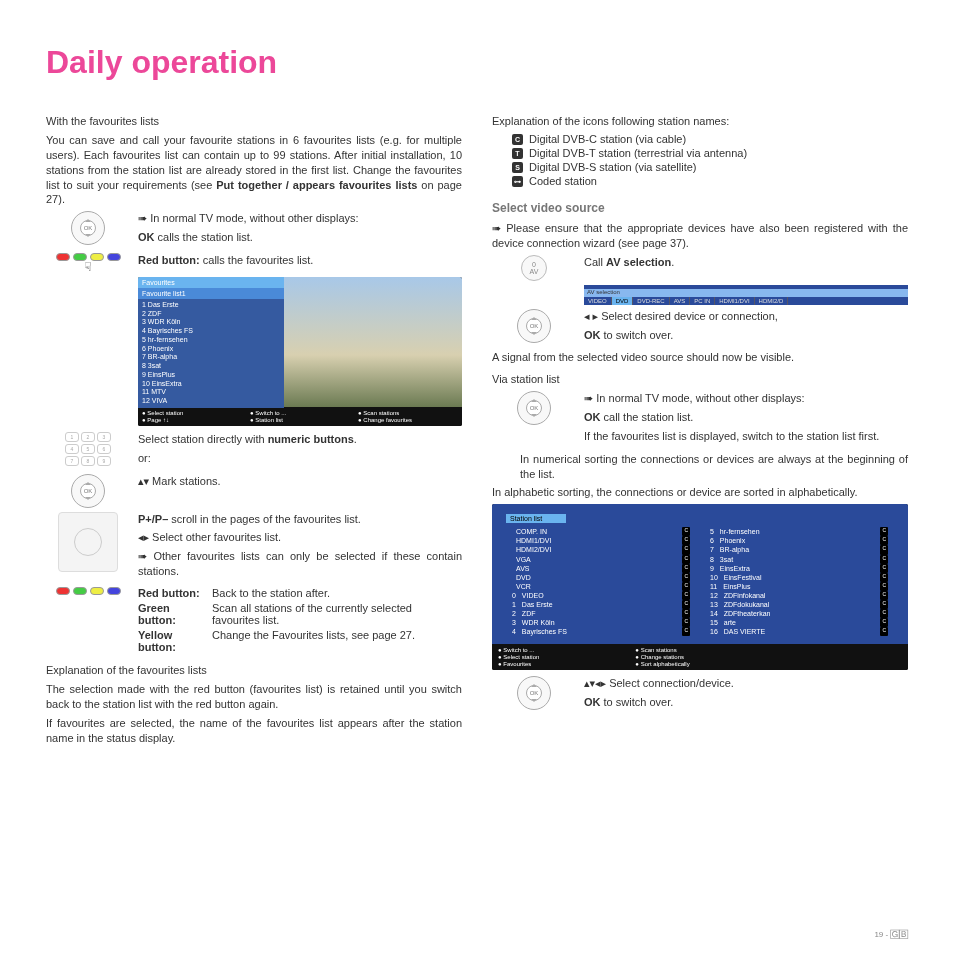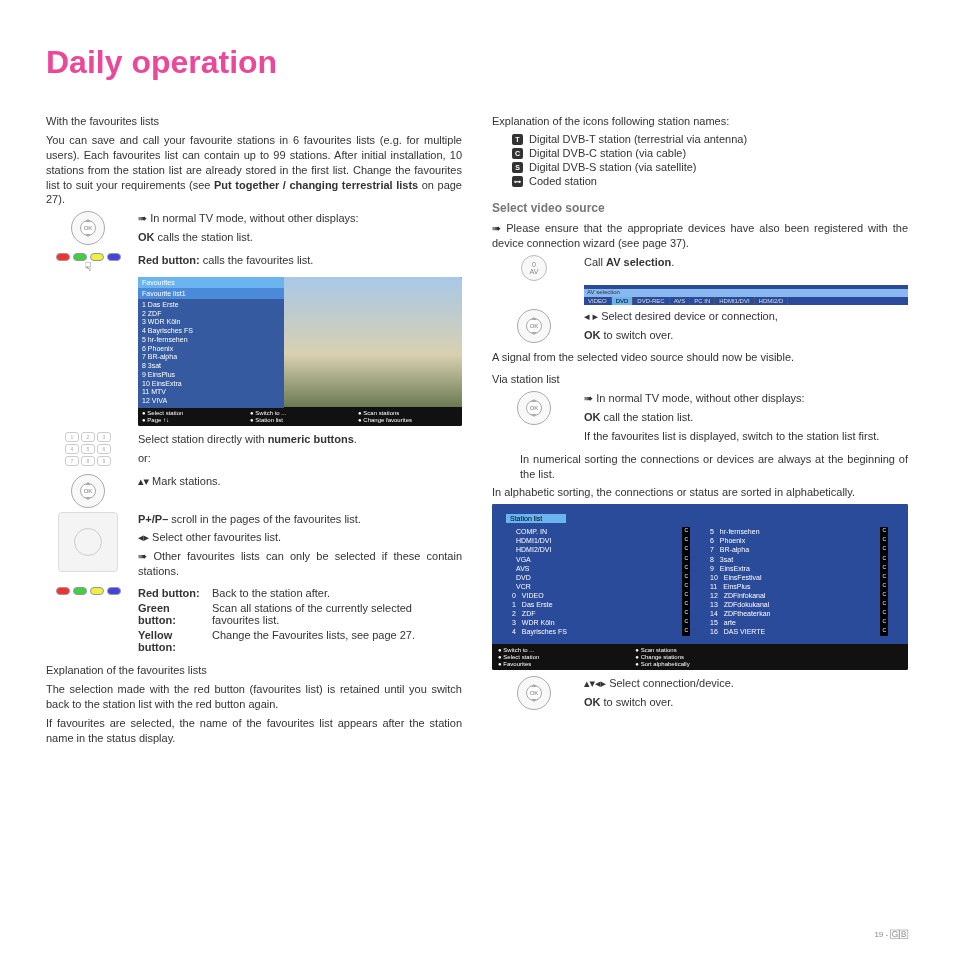--- a/index.html
+++ b/index.html
@@ -95,21 +95,21 @@
 </head>
 <body>
 
 <h1>Daily operation</h1>
 
 <div class="cols">
 
   <div class="col">
     <h2>With the favourites lists</h2>
     <p>
-      <span>You can save and call your favourite stations in 6 favourites lists (e.g. for multiple users). Each favourites list can contain up to 99 stations. After initial installation, 10 stations from the station list are already stored in the first list. Change the favourites list to suit your requirements (see </span><b>Put together / changing terrestrial lists</b><span> on page 27).</span>
+      <span>You can save and call your favourite stations in 6 favourites lists (e.g. for multiple users). Each favourites list can contain up to 99 stations. After initial installation, 10 stations from the station list are already stored in the first list. Change the favourites list to suit your requirements (see </span><b>Put together / appears favourites lists</b><span> on page 27).</span>
     </p>
 
     <div class="row">
       <div class="iconcell">
           <div class="ok-icon">
             <div class="ok-inner"></div>
           </div>
         </div>
       <div>
         <p>➠ <span>In normal TV mode, without other displays:</span></p>
@@ -236,26 +236,26 @@
     </div>
 
     <h2>Explanation of the favourites lists</h2>
     <p>The selection made with the red button (favourites list) is retained until you switch back to the station list with the red button again.</p>
     <p>If favourites are selected, the name of the favourites list appears after the station name in the status display.</p>
   </div>
 
   <div class="col">
     <h2>Explanation of the icons following station names:</h2>
     <div class="iconline">
+        <span class="glyph">C</span>
+        <span>Digital DVB-C station (via cable)</span>
+      </div>
+    <div class="iconline">
         <span class="glyph">T</span>
         <span>Digital DVB-T station (terrestrial via antenna)</span>
-      </div>
-    <div class="iconline">
-        <span class="glyph">C</span>
-        <span>Digital DVB-C station (via cable)</span>
       </div>
     <div class="iconline">
         <span class="glyph">S</span>
         <span>Digital DVB-S station (via satellite)</span>
       </div>
     <div class="iconline">
         <span class="glyph key">⊶</span>
         <span>Coded station</span>
       </div>
 
@@ -309,21 +309,21 @@
             <div class="ok-inner"></div>
           </div>
         </div>
       <div>
         <p>➠ <span>In normal TV mode, without other displays:</span></p>
         <p><b>OK</b><span> call the station list.</span></p>
         <p>If the favourites list is displayed, switch to the station list first.</p>
       </div>
     </div>
     <p style="text-align:justify;margin-left:28px;">In numerical sorting the connections or devices are always at the beginning of the list.</p>
-    <p style="text-align:justify;">In alphabetic sorting, the connections or status are sorted in alphabetically.</p>
+    <p style="text-align:justify;">In alphabetic sorting, the connections or device are sorted in alphabetically.</p>
 
     <div class="screenshot screenshot-full" style="margin-left:0;">
       <div class="station-shot">
         <div class="title">Station list</div>
         <div class="station-grid">
           <div id="stleft" style="flex-direction:column; display:flex;">
               <div>
                 <span><span class="num"></span> COMP. IN</span>
                 <span class="tag">C</span>
               </div>

